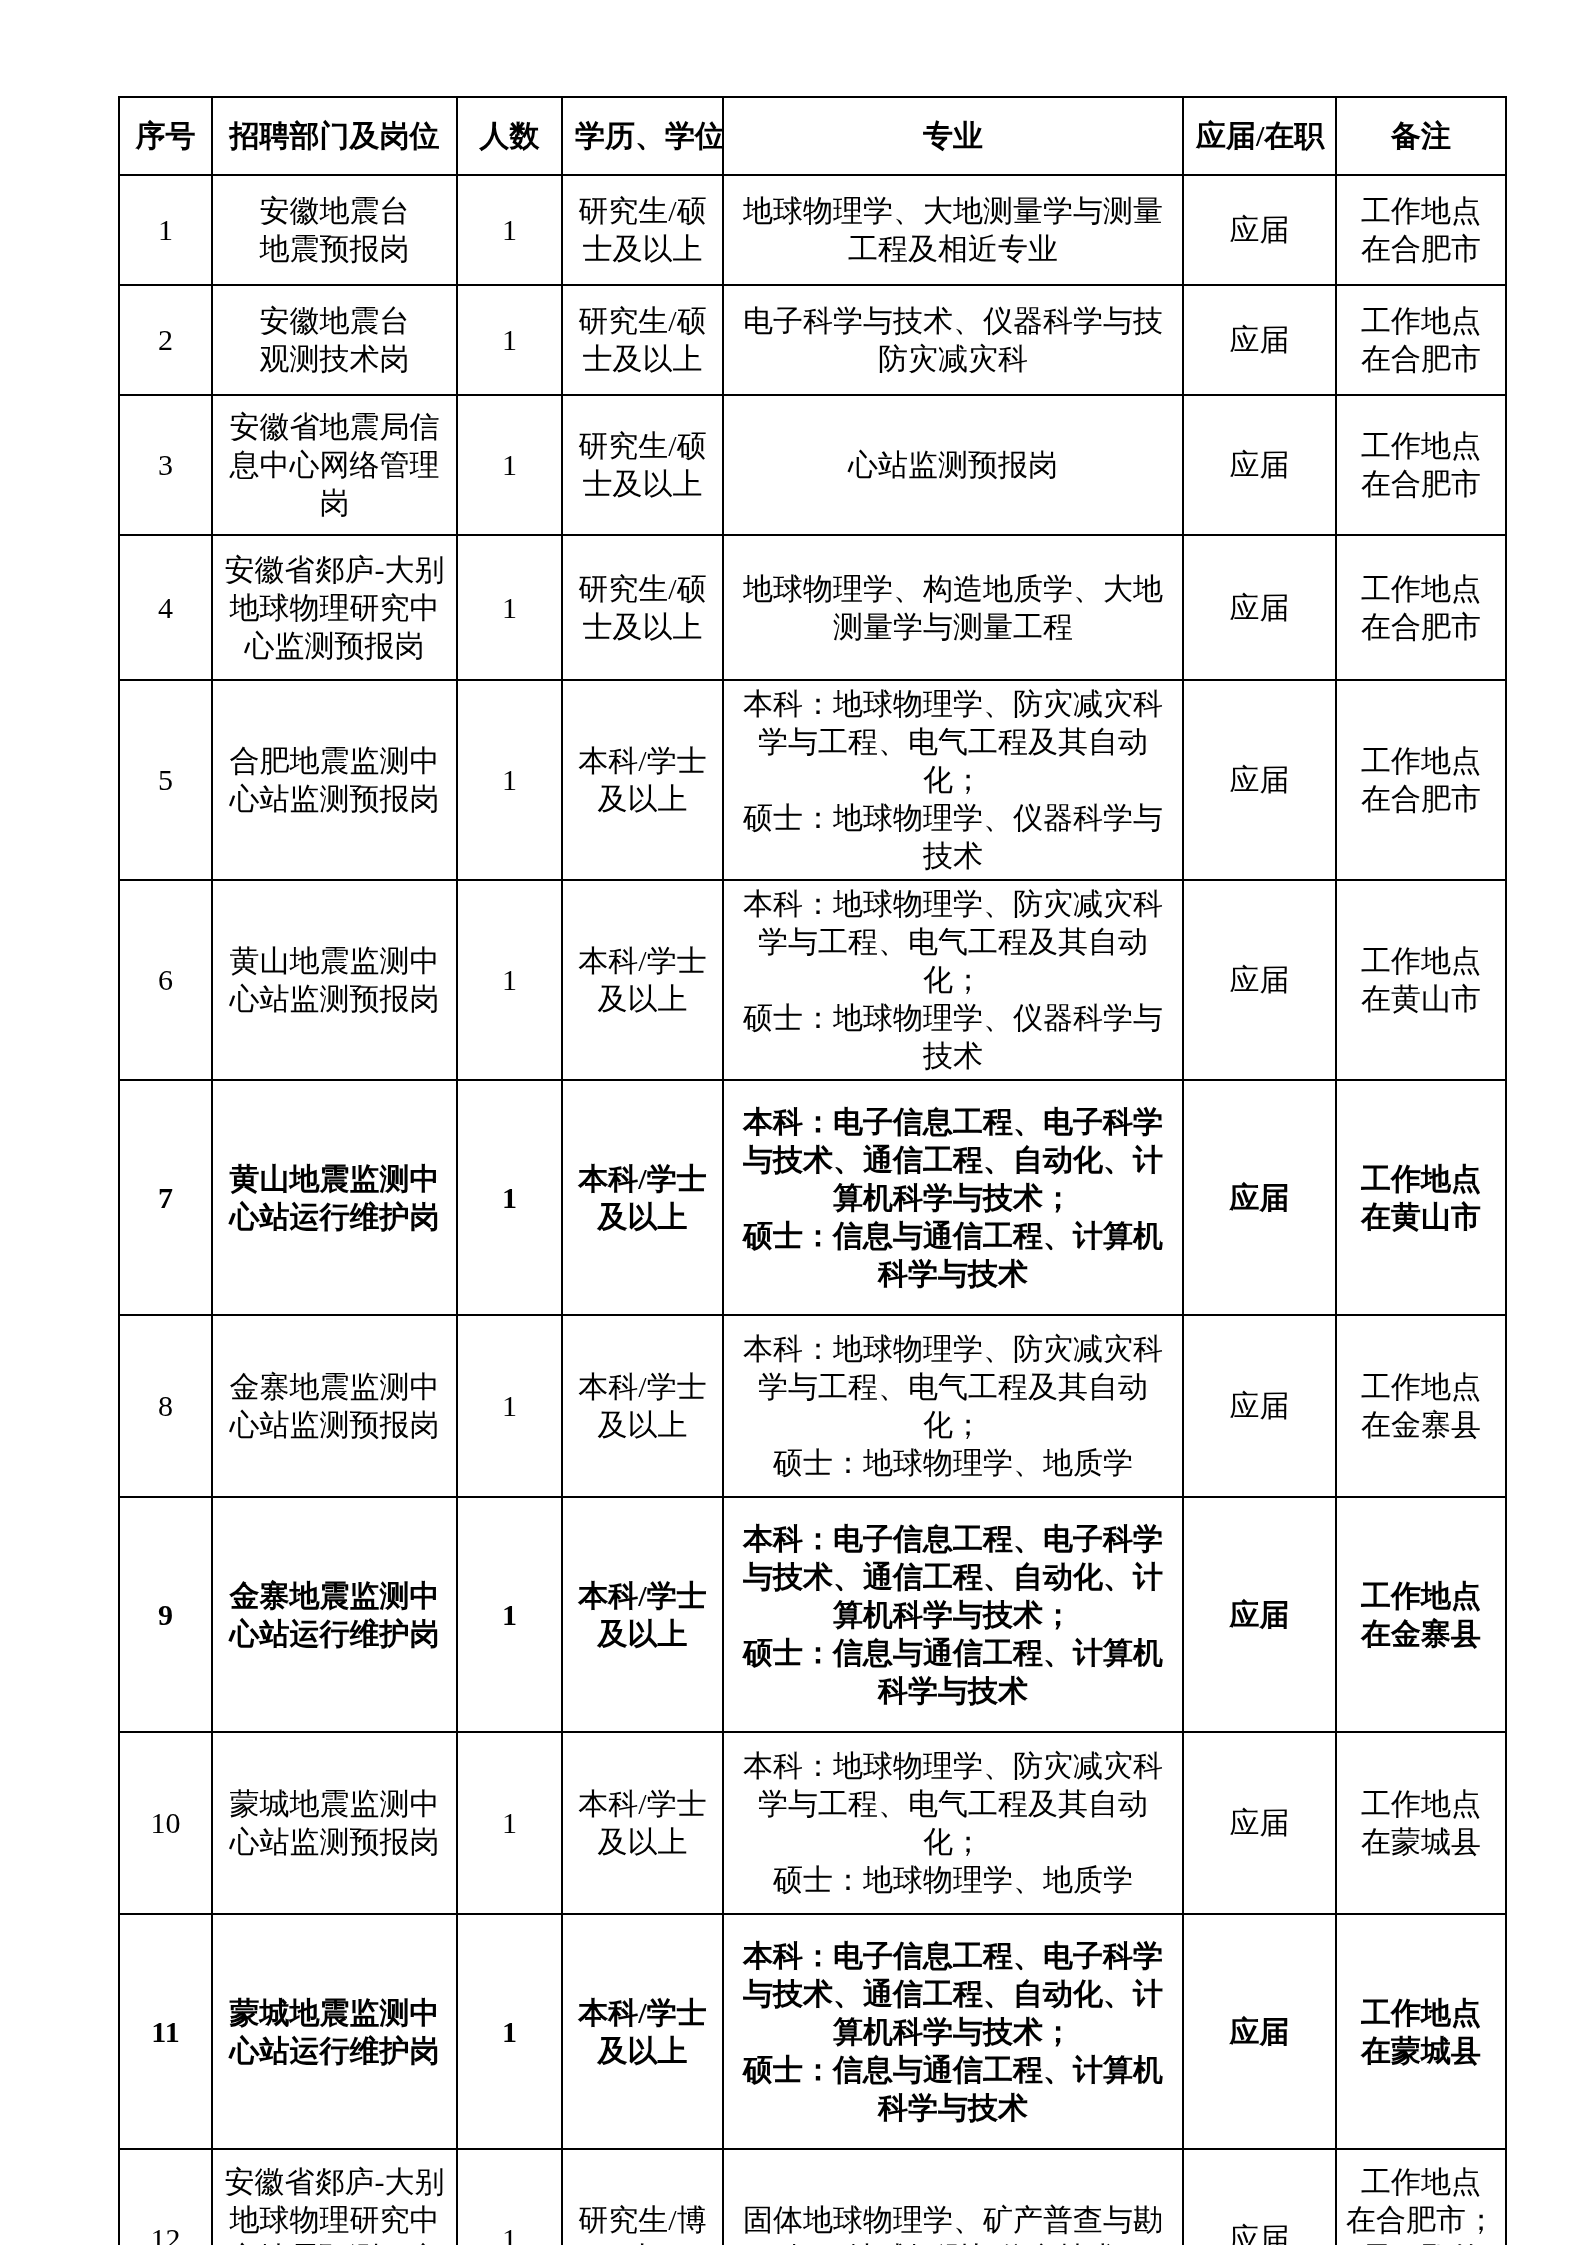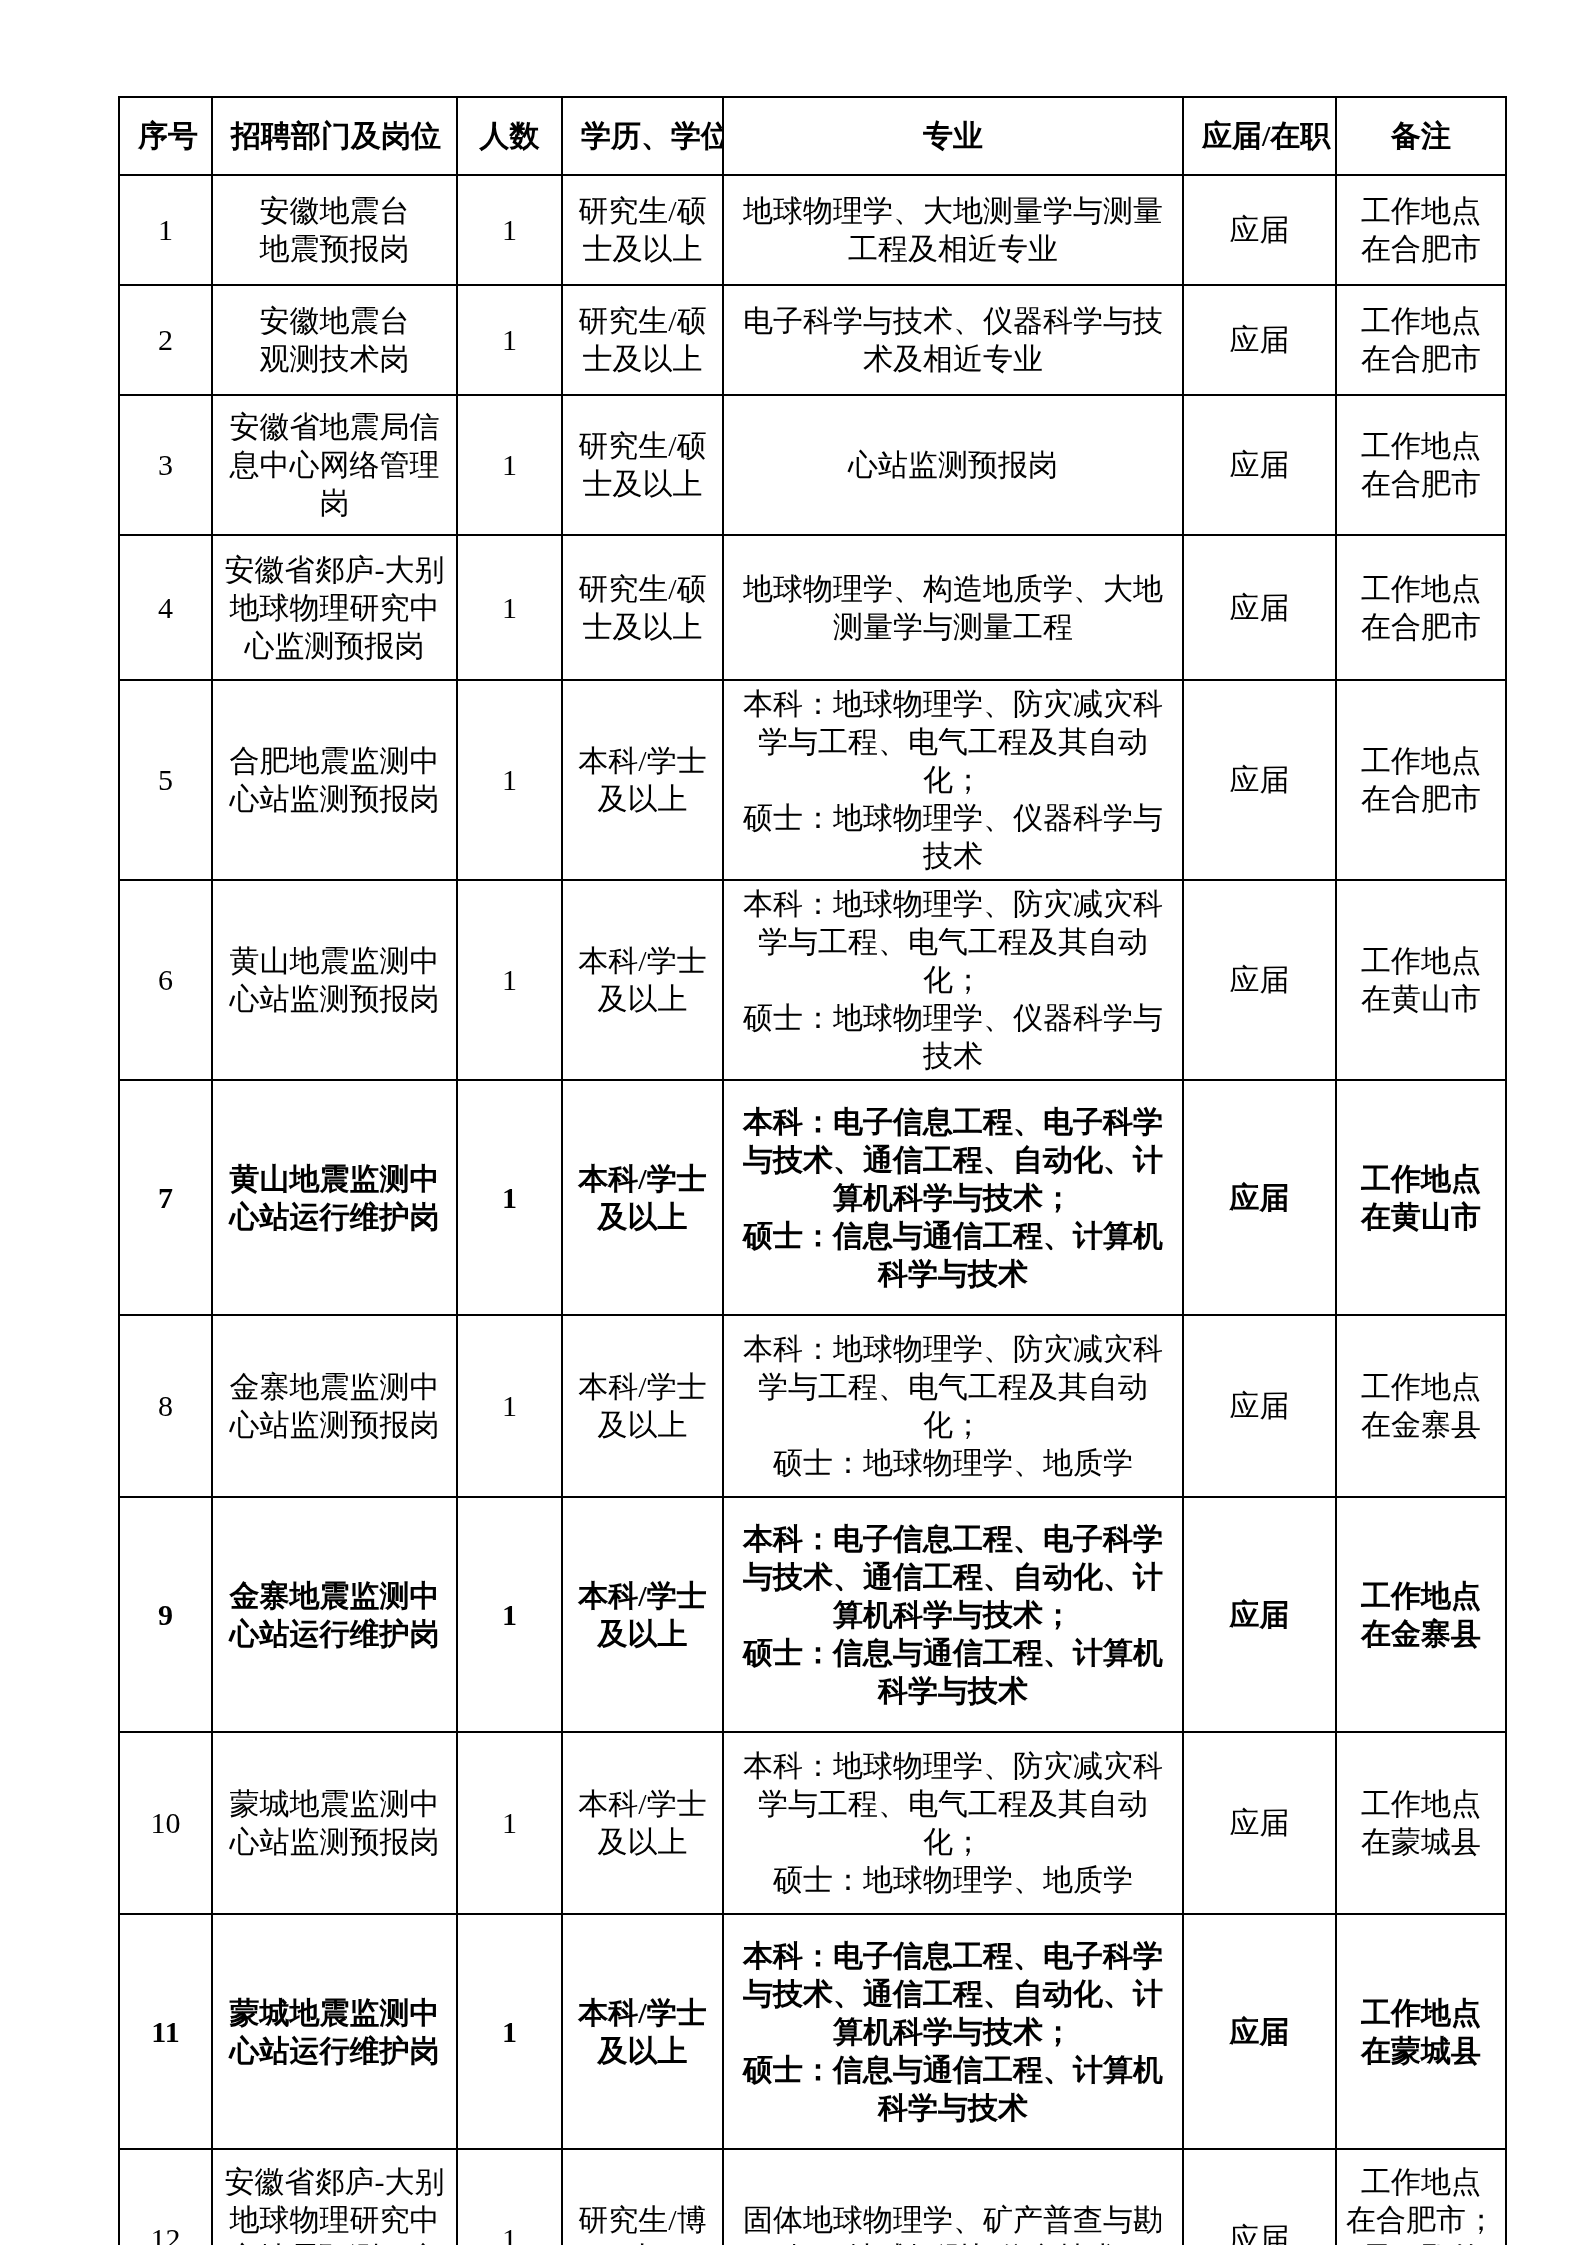--- a/index.html
+++ b/index.html
@@ -27,21 +27,21 @@
     font-size: 30px;
     line-height: 38px;
     white-space: pre-line;
     overflow: hidden;
     padding: 4px 8px;
   }
   table.doc-table th {
     font-weight: bold;
     white-space: nowrap;
     height: 68px;
-    padding: 4px 18px;
+    padding: 4px 12px;
   }
   td.c-major { padding: 6px 5px; margin-top: 40px; }
   td.c-note  { padding: 6px 8px; border-radius: 6px; }
   td.c-no, td.c-count, td.c-status { padding: 4px 2px; }
 
   tr.h100 td { height: 100px; }
   tr.h130 td { height: 130px; }
   tr.h135 td { height: 135px; }
   tr.h175 td { height: 175px; }
   tr.h172 td { height: 172px; }
@@ -87,21 +87,21 @@
 在合肥市</td>
     </tr>
     <tr class="h100">
       <td class="c-no">2</td>
       <td class="c-dept">安徽地震台
 观测技术岗</td>
       <td class="c-count">1</td>
       <td class="c-degree">研究生/硕
 士及以上</td>
       <td class="c-major">电子科学与技术、仪器科学与技
-术及相近专业</td>
+防灾减灾科</td>
       <td class="c-status">应届</td>
       <td class="c-note">工作地点
 在合肥市</td>
     </tr>
     <tr class="h130">
       <td class="c-no">3</td>
       <td class="c-dept">安徽省地震局信
 息中心网络管理
 岗</td>
       <td class="c-count">1</td>

